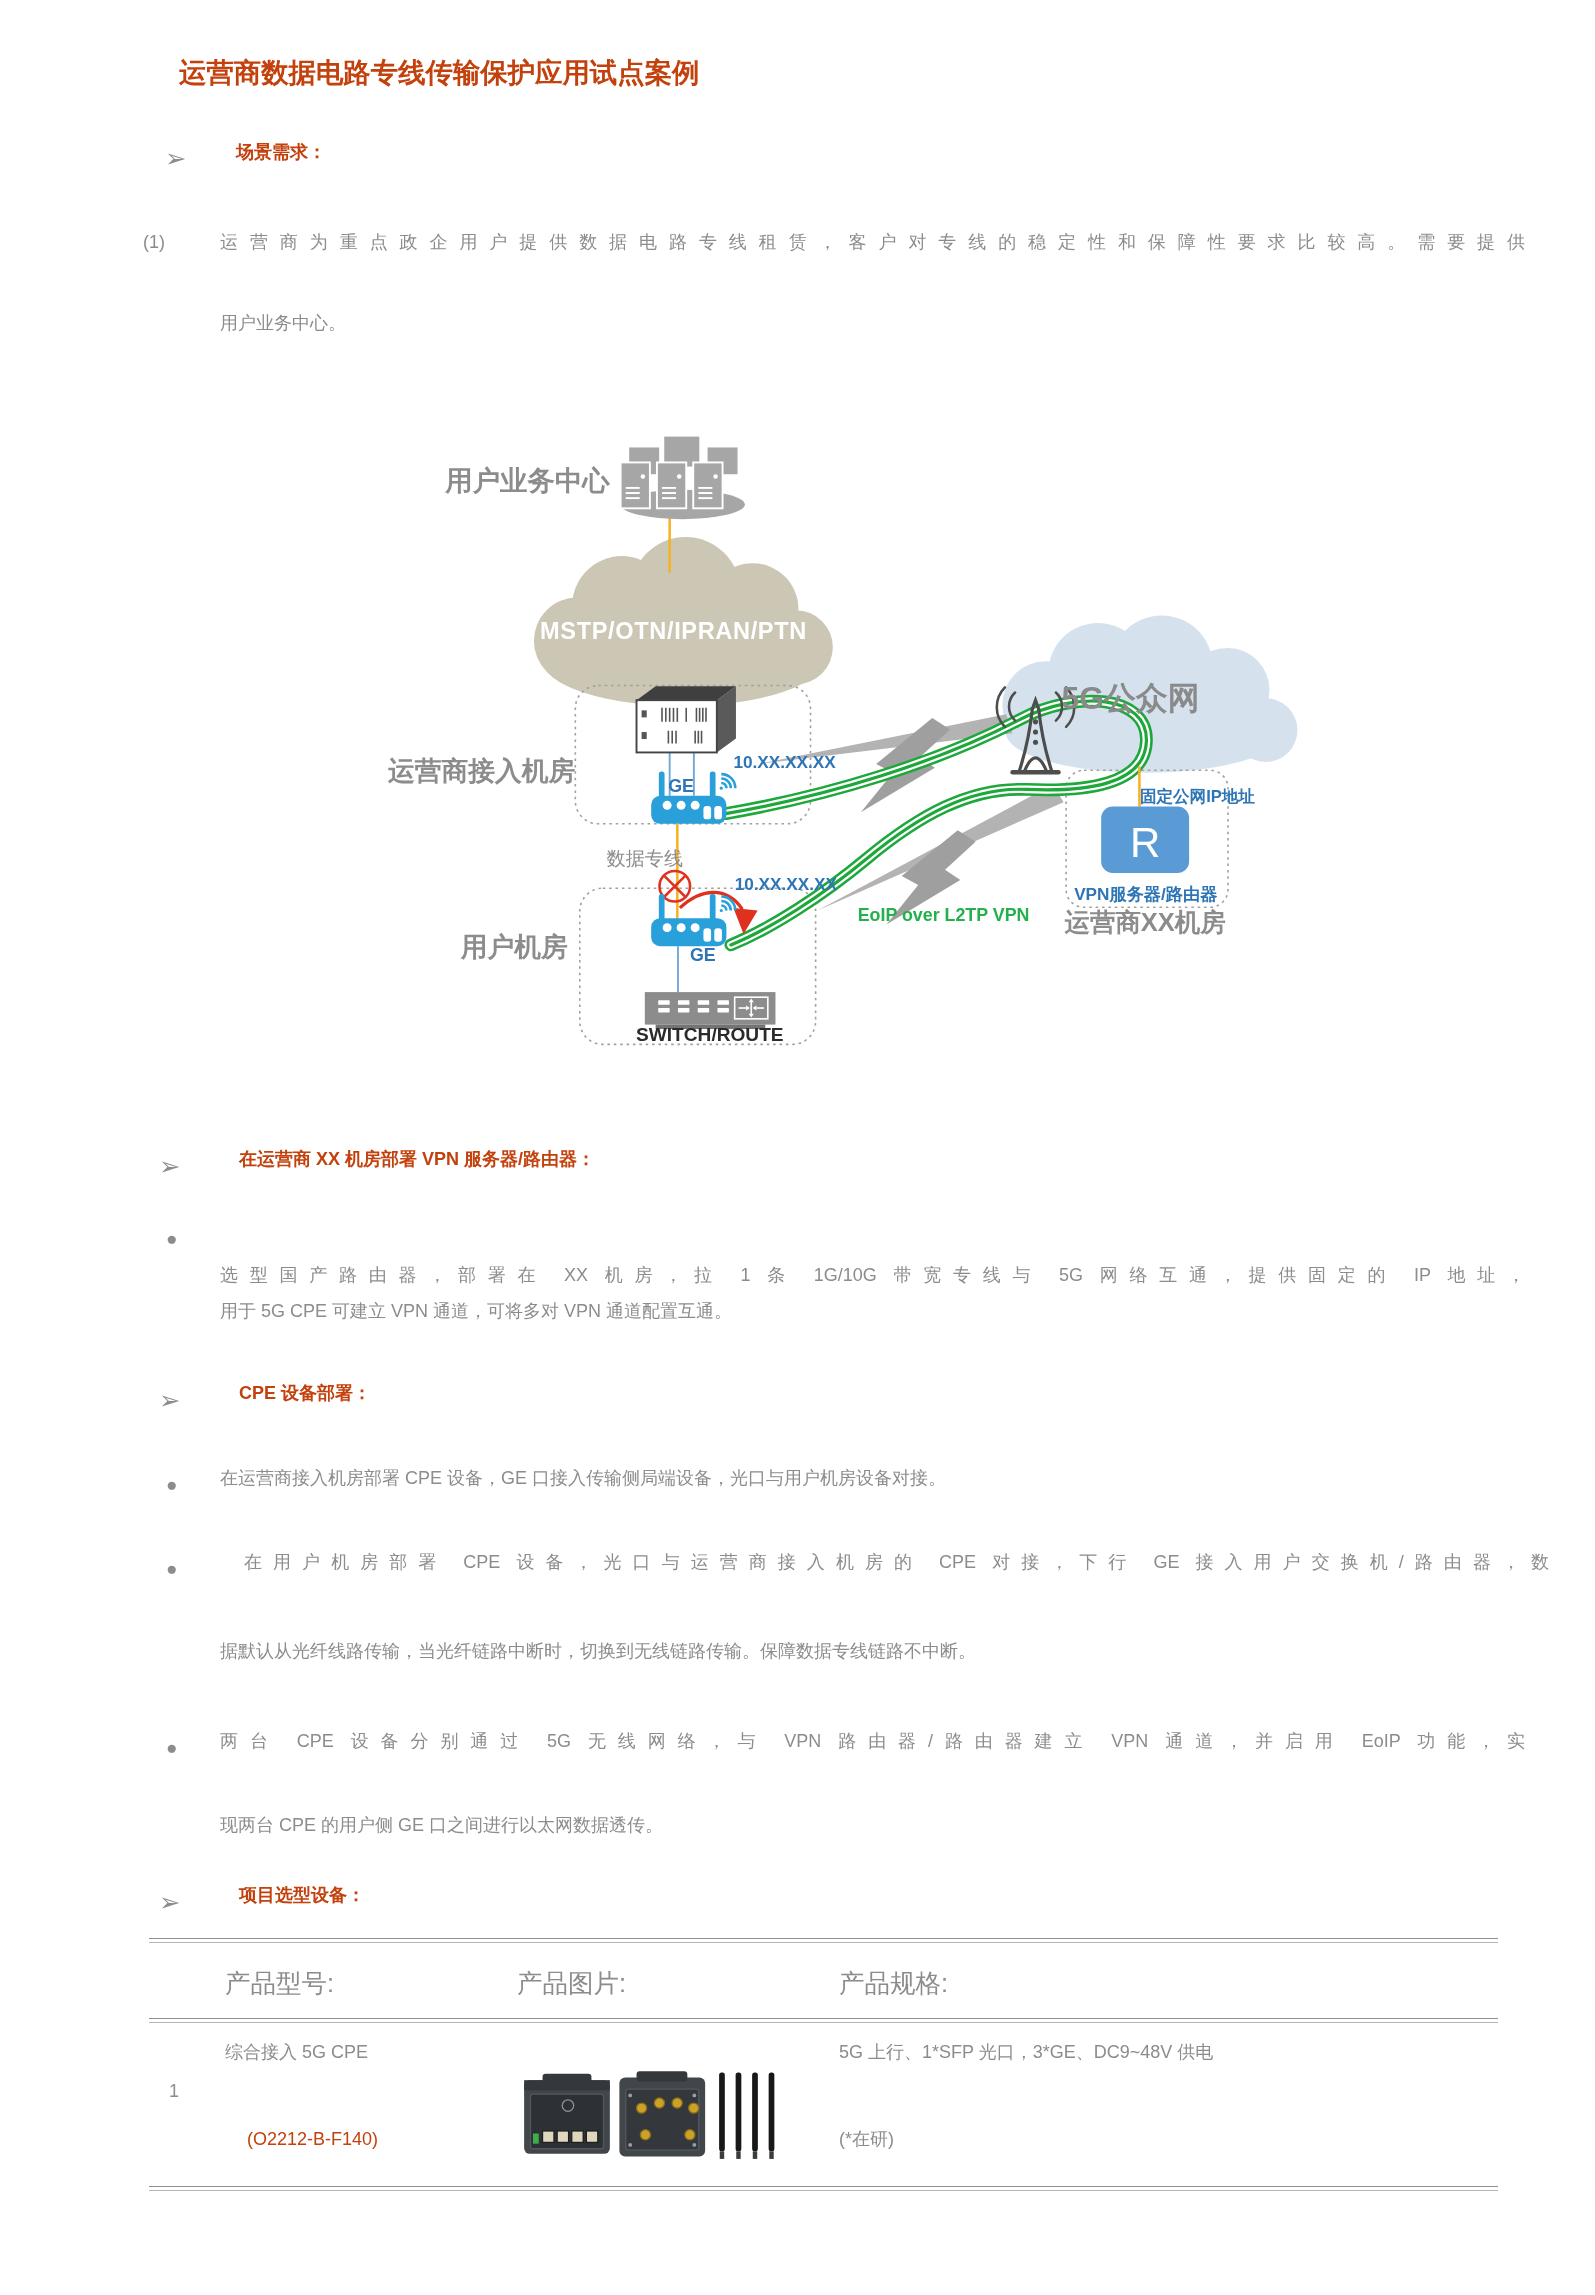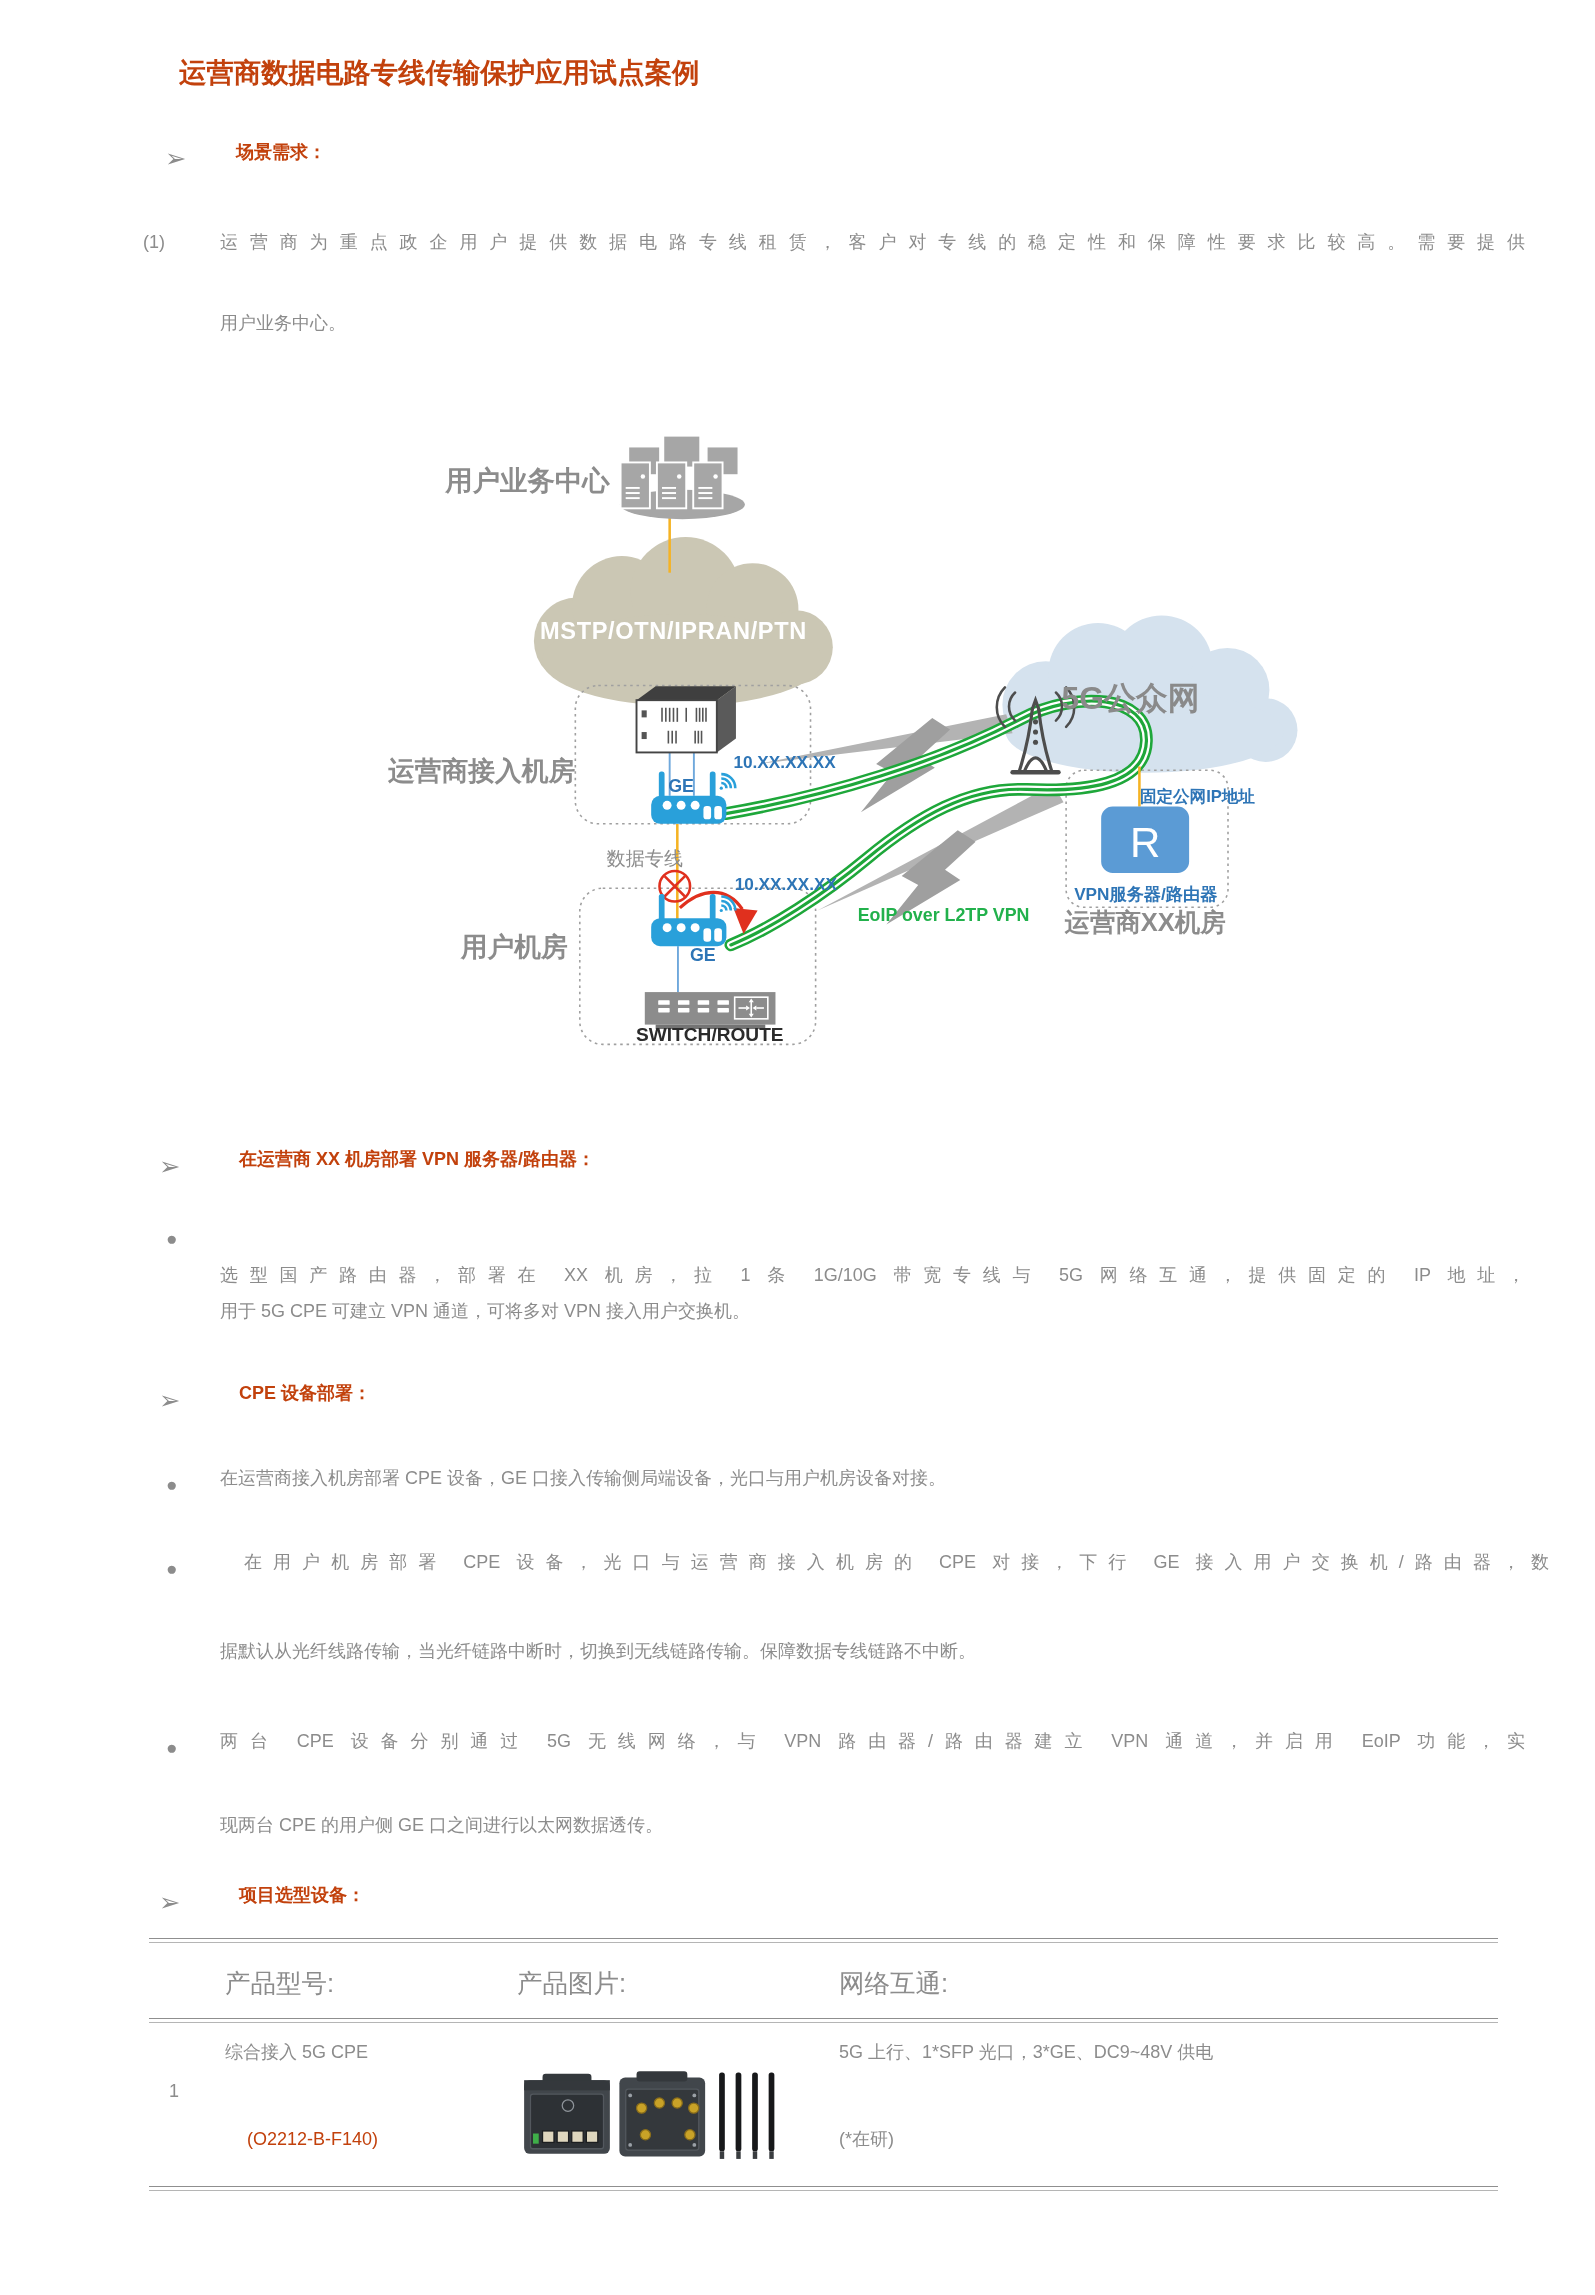--- a/index.html
+++ b/index.html
@@ -29,21 +29,21 @@
 
 <div class="t" style="left:143px;top:232px;">(1)</div>
 <div class="t just" style="left:220px;top:232px;">运营商为重点政企用户提供数据电路专线租赁，客户对专线的稳定性和保障性要求比较高。需要提供</div>
 <div class="t" style="left:220px;top:313px;">用户业务中心。</div>
 
 <span class="marker" style="left:159px;top:1151px;">➢</span>
 <div class="t head" style="left:225px;top:1149px;">在运营商 XX 机房部署 VPN 服务器/路由器：</div>
 
 <span class="bullet" style="left:166px;top:1228px;">●</span>
 <div class="t just" style="left:220px;top:1221px;margin-top:44px;">选型国产路由器，部署在 XX 机房，拉 1 条 1G/10G 带宽专线与 5G 网络互通，提供固定的 IP 地址，</div>
-<div class="t" style="left:220px;top:1301px;">用于 5G CPE 可建立 VPN 通道，可将多对 VPN 接入用户交换机。</div>
+<div class="t" style="left:220px;top:1301px;">用于 5G CPE 可建立 VPN 通道，可将多对 VPN 通道配置互通。</div>
 
 <span class="marker" style="left:159px;top:1385px;">➢</span>
 <div class="t head" style="left:225px;top:1383px;">CPE 设备部署：</div>
 
 <span class="bullet" style="left:166px;top:1474px;">●</span>
 <div class="t" style="left:220px;top:1468px;">在运营商接入机房部署 CPE 设备，GE 口接入传输侧局端设备，光口与用户机房设备对接。</div>
 
 <span class="bullet" style="left:166px;top:1558px;">●</span>
 <div class="t just" style="left:220px;top:1552px;margin-left:24px;">在用户机房部署 CPE 设备，光口与运营商接入机房的 CPE 对接，下行 GE 接入用户交换机/路由器，数</div>
 <div class="t" style="left:220px;top:1642px;font-family:Liberation Mono, monospace;">据默认从光纤线路传输，当光纤链路中断时，切换到无线链路传输。保障数据专线链路不中断。</div>
@@ -52,21 +52,21 @@
 <div class="t just" style="left:220px;top:1731px;">两台 CPE 设备分别通过 5G 无线网络，与 VPN 路由器/路由器建立 VPN 通道，并启用 EoIP 功能，实</div>
 <div class="t" style="left:220px;top:1815px;">现两台 CPE 的用户侧 GE 口之间进行以太网数据透传。</div>
 
 <span class="marker" style="left:159px;top:1887px;">➢</span>
 <div class="t head" style="left:225px;top:1885px;">项目选型设备：</div>
 
 <div class="dline" style="top:1938px;"></div>
 
 <div class="th" style="left:225px;top:1966px;">产品型号:</div>
 <div class="th" style="left:517px;top:1966px;">产品图片:</div>
-<div class="th" style="left:839px;top:1966px;">网络互通:</div>
+<div class="th" style="left:839px;top:1966px;">产品规格:</div>
 
 <div class="dline" style="top:2018px;"></div>
 
 <div class="t" style="left:169px;top:2081px;">1</div>
 <div class="t" style="left:225px;top:2042px;">综合接入 5G CPE</div>
 <div class="t navy" style="left:247px;top:2129px;">(O2212-B-F140)</div>
 <div class="t" style="left:839px;top:2042px;">5G 上行、1*SFP 光口，3*GE、DC9~48V 供电</div>
 <div class="t" style="left:839px;top:2129px;">(*在研)</div>
 
 <svg style="position:absolute;left:514px;top:2070px;" width="287" height="94" viewBox="0 0 450 148">

